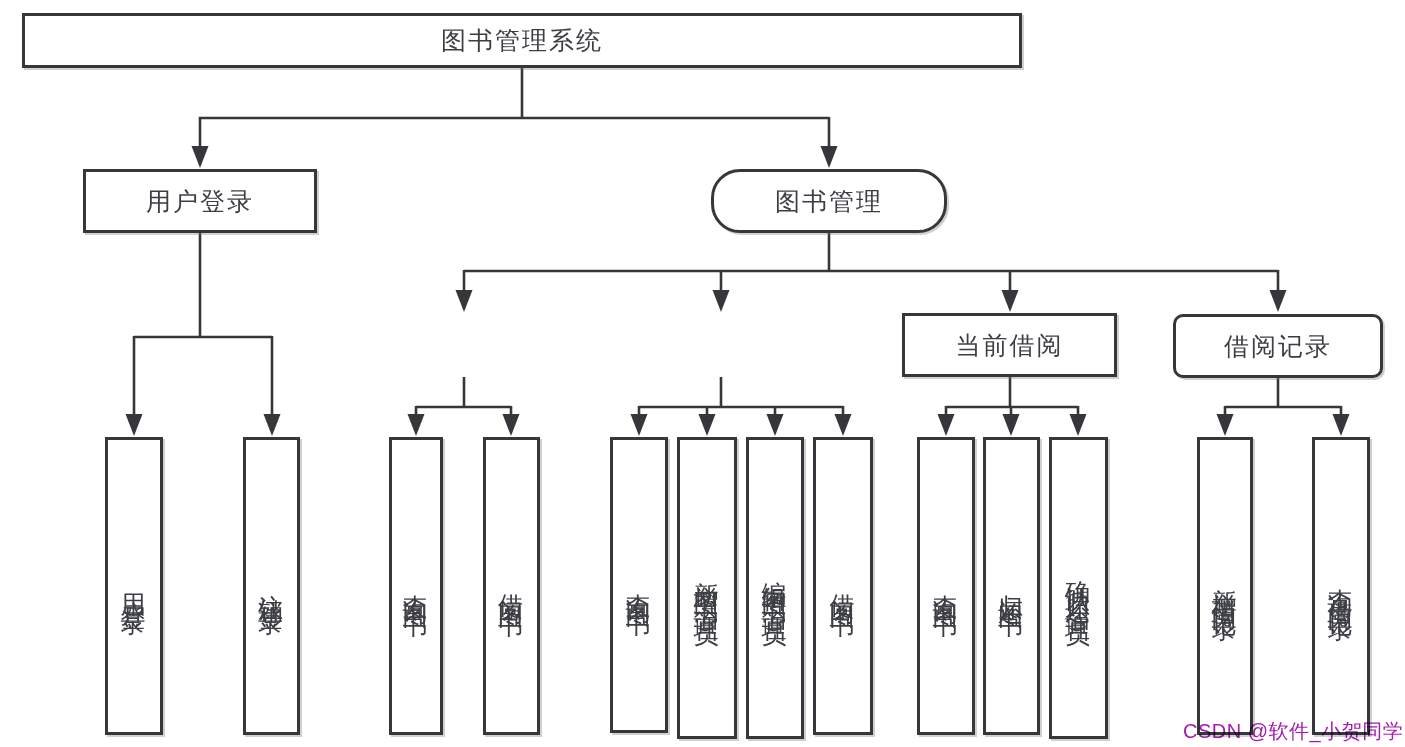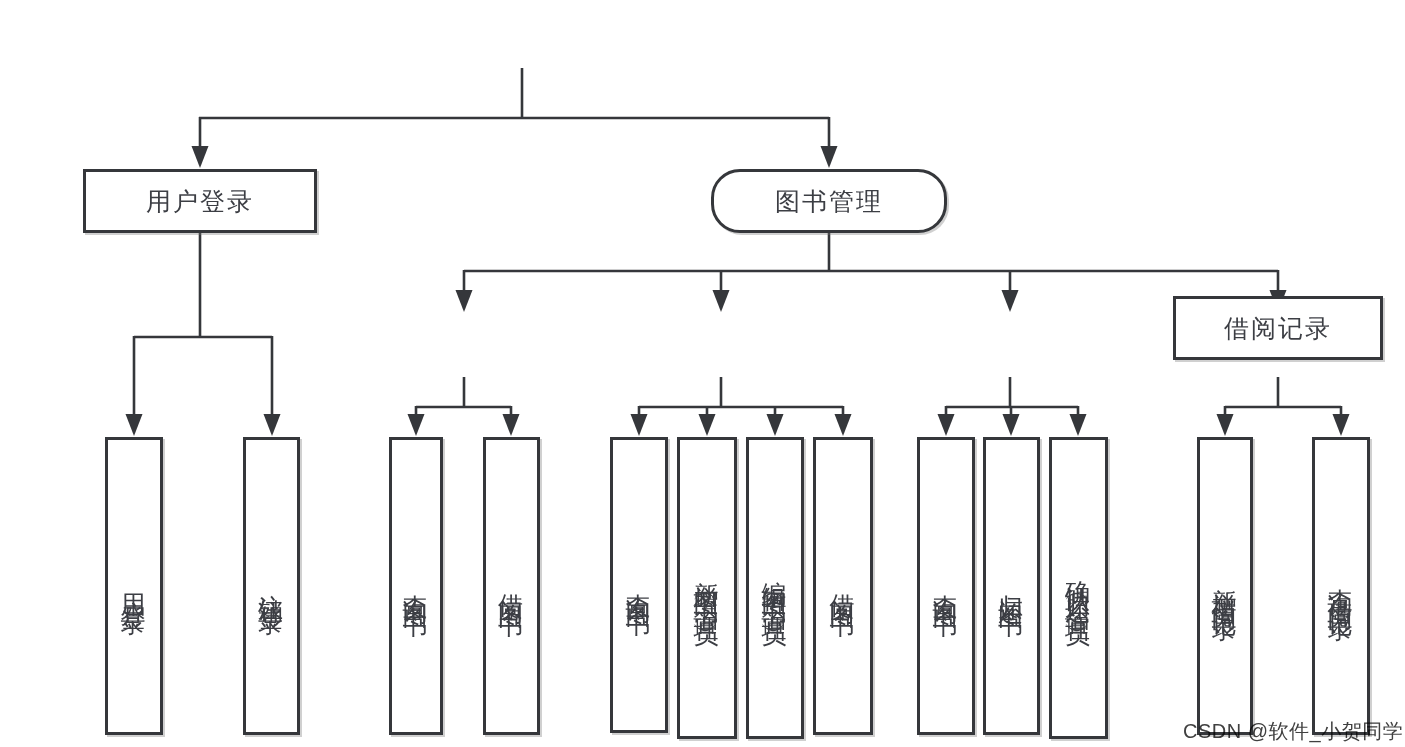--- a/index.html
+++ b/index.html
@@ -34,21 +34,21 @@
     letter-spacing: 6px;
     white-space: nowrap;
     color: #3c3e44;
   }
   .watermark {
     position: absolute;
     left: 1183px;
     top: 718px;
     font-size: 20px;
     letter-spacing: 0.5px;
-    color: #404040;
+    color: #a21caf;
     mix-blend-mode: multiply;
     z-index: 5;
     white-space: nowrap;
   }
 </style>
 </head>
 <body>
 
 <div class="stage">
 
@@ -121,29 +121,35 @@
     <g>
       <line x1="1278" y1="377" x2="1278" y2="407"></line>
       <line x1="1225" y1="407" x2="1341" y2="407"></line>
       <line x1="1225" y1="406" x2="1225" y2="418"></line>
       <polygon points="1216.5,414 1233.5,414 1225,436"></polygon>
       <line x1="1341" y1="406" x2="1341" y2="418"></line>
       <polygon points="1332.5,414 1349.5,414 1341,436"></polygon>
     </g>
   </svg>
 
+  <div class="hbox" style="left:22px; top:13px; width:1000px; height:55px;">
+    <span>图书管理系统</span>
+  </div>
 
   <div class="hbox" style="left:83px; top:169px; width:234px; height:64px;">
     <span>用户登录</span>
   </div>
   <div class="hbox" style="left:711px; top:169px; width:236px; height:64px;border-radius:29px;">
     <span>图书管理</span>
   </div>
 
-  <div class="hbox" style="left:1173px; top:296px; width:210px; height:64px;">
+  <div class="hbox" style="left:902px; top:313px; width:215px; height:64px;">
+    <span>当前借阅</span>
+  </div>
+  <div class="hbox" style="left:1173px; top:314px; width:210px; height:64px;border-radius:10px;">
     <span>借阅记录</span>
   </div>
 
   <div class="vbox" style="left:105px; top:437px; width:58px; height:298px;">
     <span>用户登录</span>
   </div>
   <div class="vbox" style="left:243px; top:437px; width:57px; height:298px;">
     <span>注销登录</span>
   </div>
 

